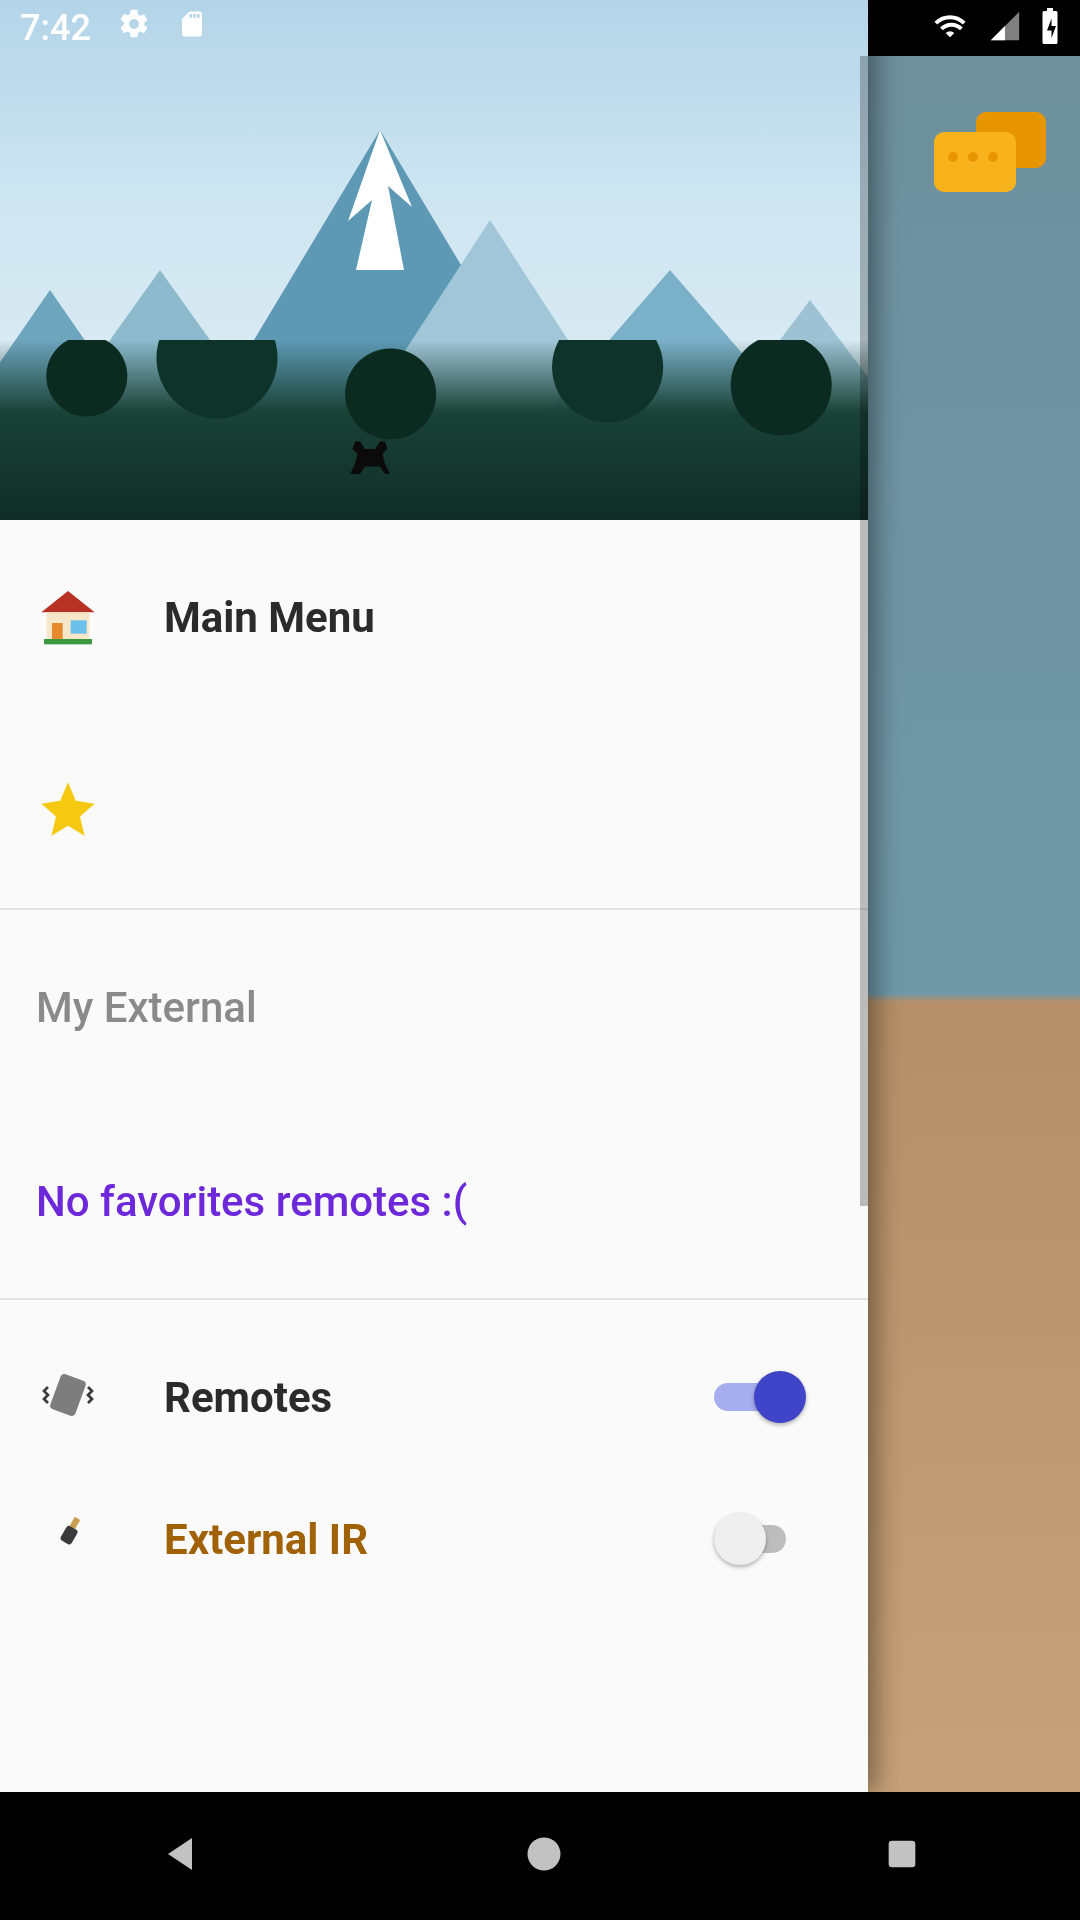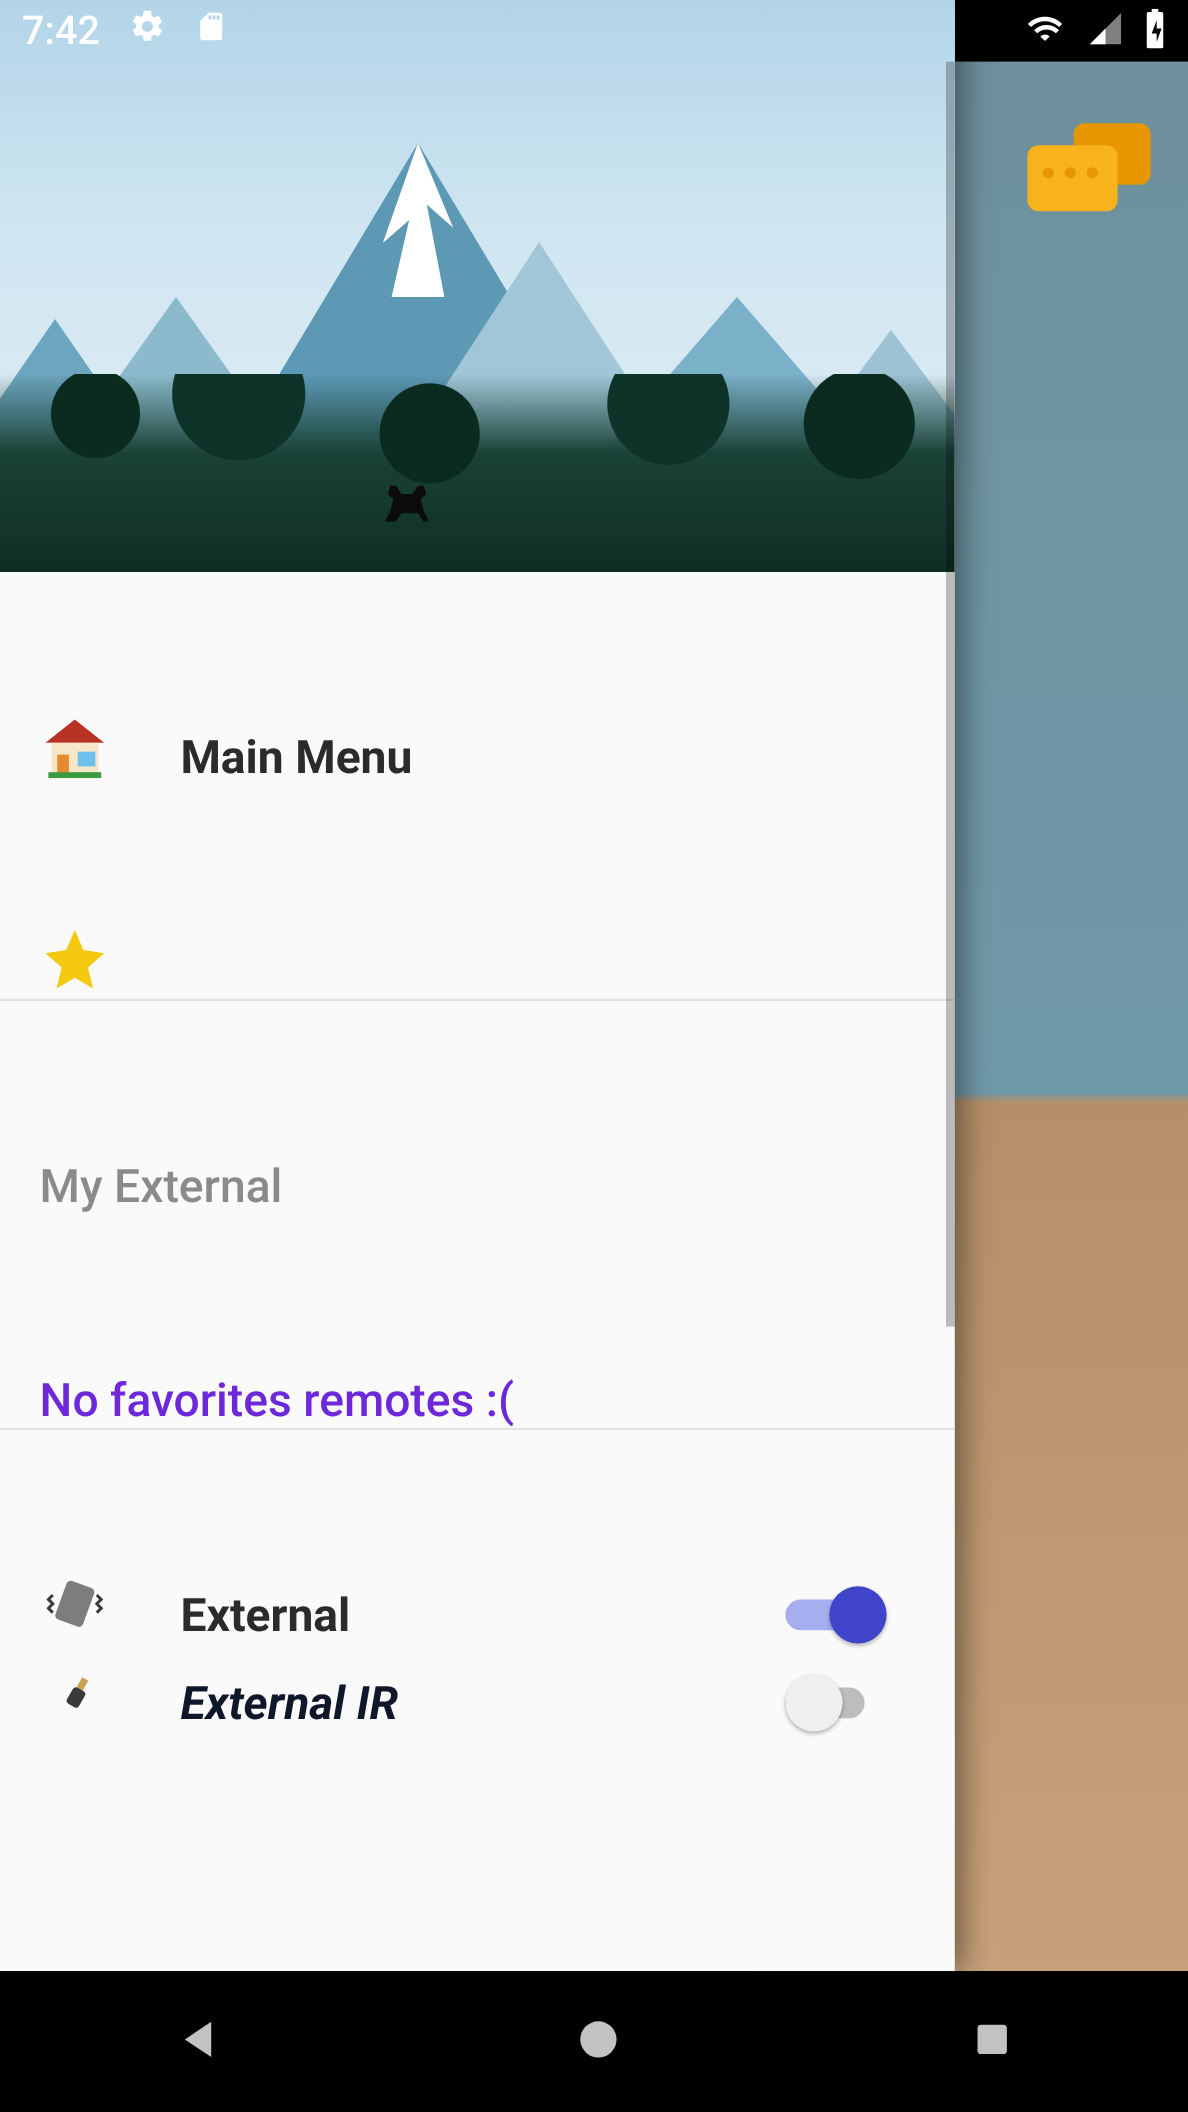--- a/index.html
+++ b/index.html
@@ -141,21 +141,21 @@
       width: 60px; height: 60px;
       fill: #0b0b0b;
     }
 
     .drawer-list {
       flex: 1;
       overflow: hidden;
     }
     .drawer-item {
       display: flex;
-      align-items: flex-end;
+      align-items: center;
       padding: 0 36px;
       height: 194px;
     }
     .drawer-item .icon-col {
       width: 128px;
       display: flex;
       align-items: center;
       justify-content: flex-start;
     }
     .drawer-item .label {
@@ -196,21 +196,21 @@
       width: 52px; height: 52px;
       border-radius: 50%;
       box-shadow: 0 2px 4px rgba(0,0,0,0.3);
     }
     .switch.on .track { background: #a6aef0; }
     .switch.on .thumb { right: 0; background: #3f44c8; }
     .switch.off .track { background: #bdbdbd; }
     .switch.off .thumb { left: 0; background: #efefef; }
 
     .item-ext { height: 80px; padding-top: 10px; }
-    .item-ext .label { color:#0f172a;font-style:italic; }
+    .item-ext .label { color:#a16207; }
 
     
     .scroll-hint {
       position: absolute;
       right: 0;
       top: 56px;
       width: 8px;
       height: 1150px;
       background: rgba(0,0,0,0.25);
     }
@@ -339,21 +339,21 @@
       <div class="drawer-item">
         <div class="icon-col">
           <span>
             <svg width="64" height="64" viewBox="0 0 48 48">
               <rect x="14" y="10" width="20" height="28" rx="3" fill="#7d7d7d" transform="rotate(20 24 24)"></rect>
               <path d="M9 18l-3 3 3 3-3 3 3 3" stroke="#3a3a3a" stroke-width="2" fill="none"></path>
               <path d="M39 18l3 3-3 3 3 3-3 3" stroke="#3a3a3a" stroke-width="2" fill="none"></path>
             </svg>
           </span>
         </div>
-        <span class="label">External</span>
+        <span class="label">Remotes</span>
         <div class="switch on">
           <div class="track"></div>
             <div class="thumb"></div>
         </div>
       </div>
 
       <div class="drawer-item item-ext">
         <div class="icon-col">
           <span>
             <svg width="64" height="50" viewBox="0 0 48 48">

